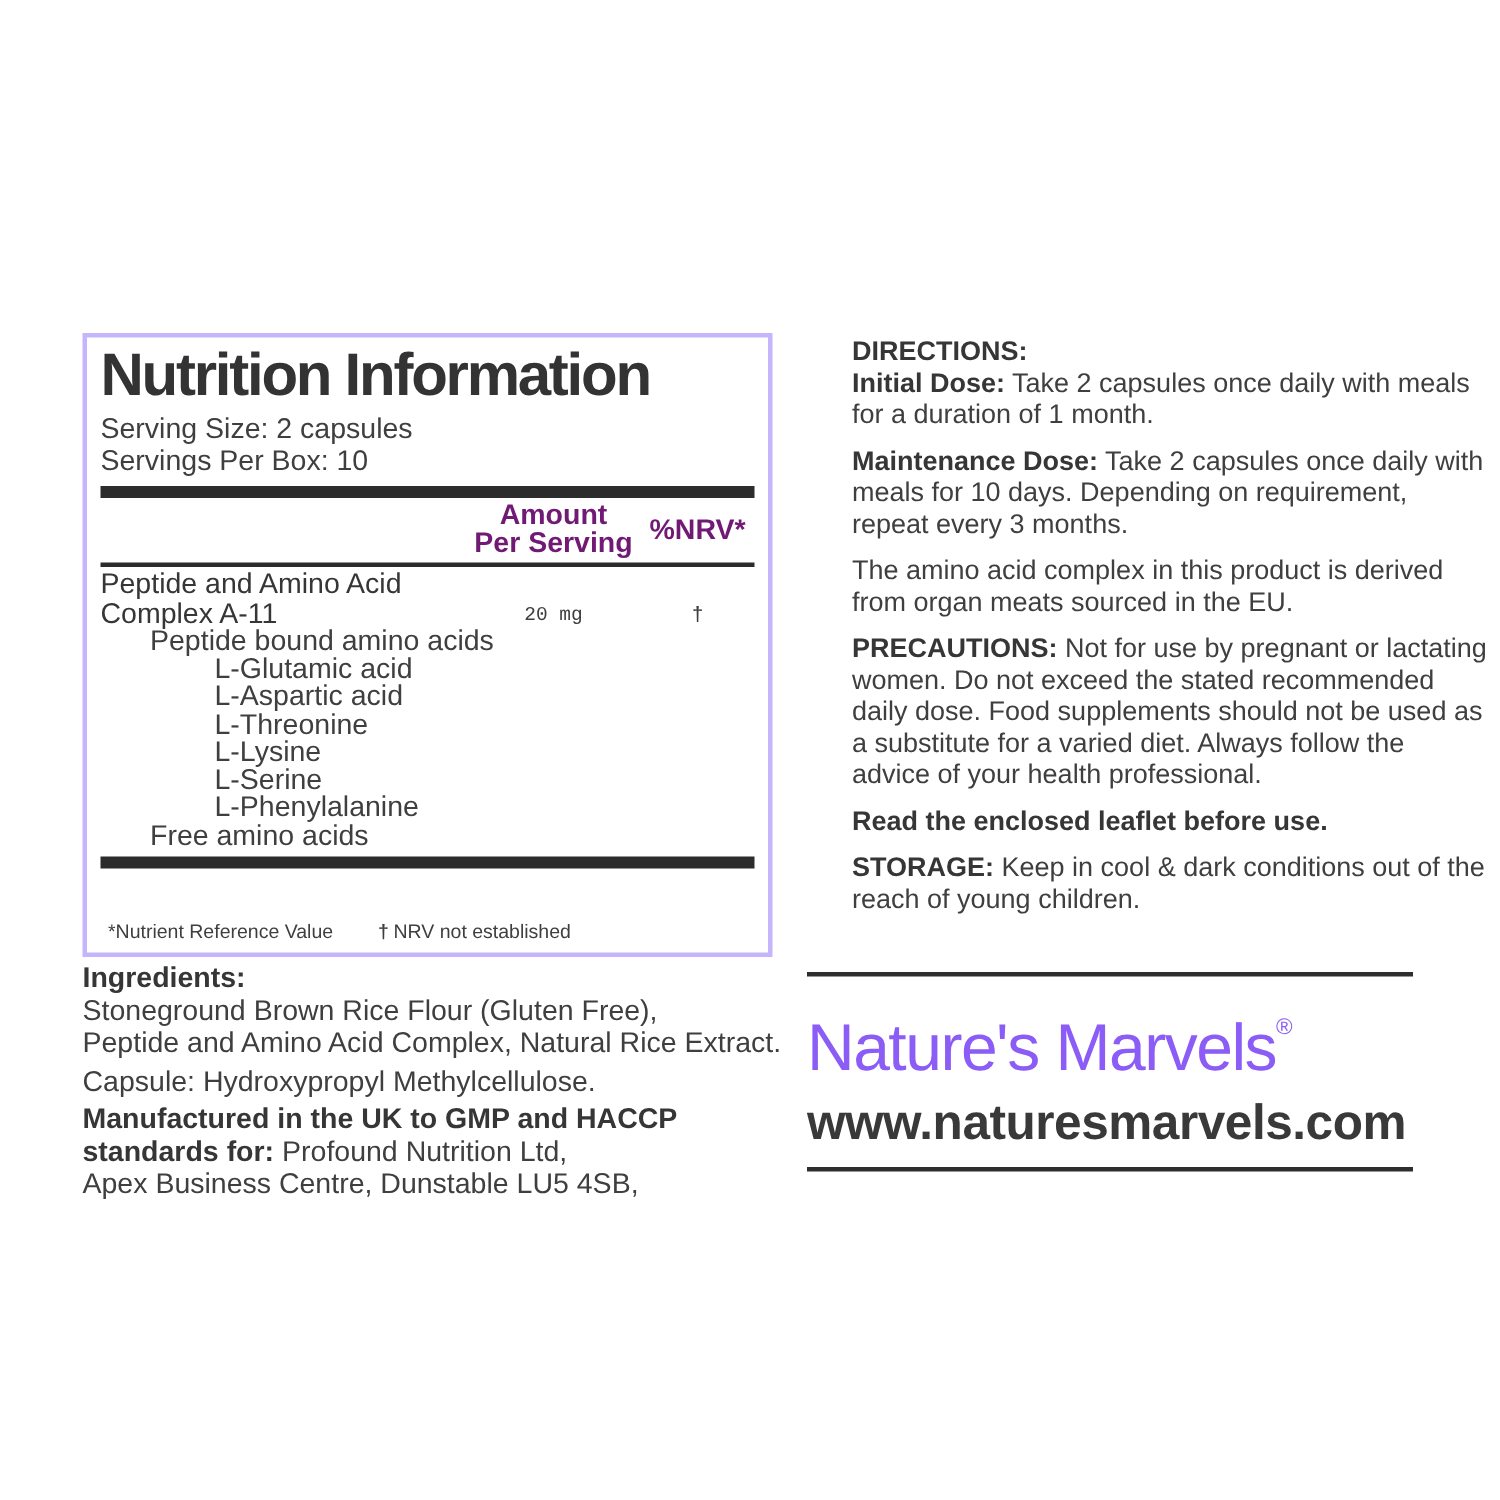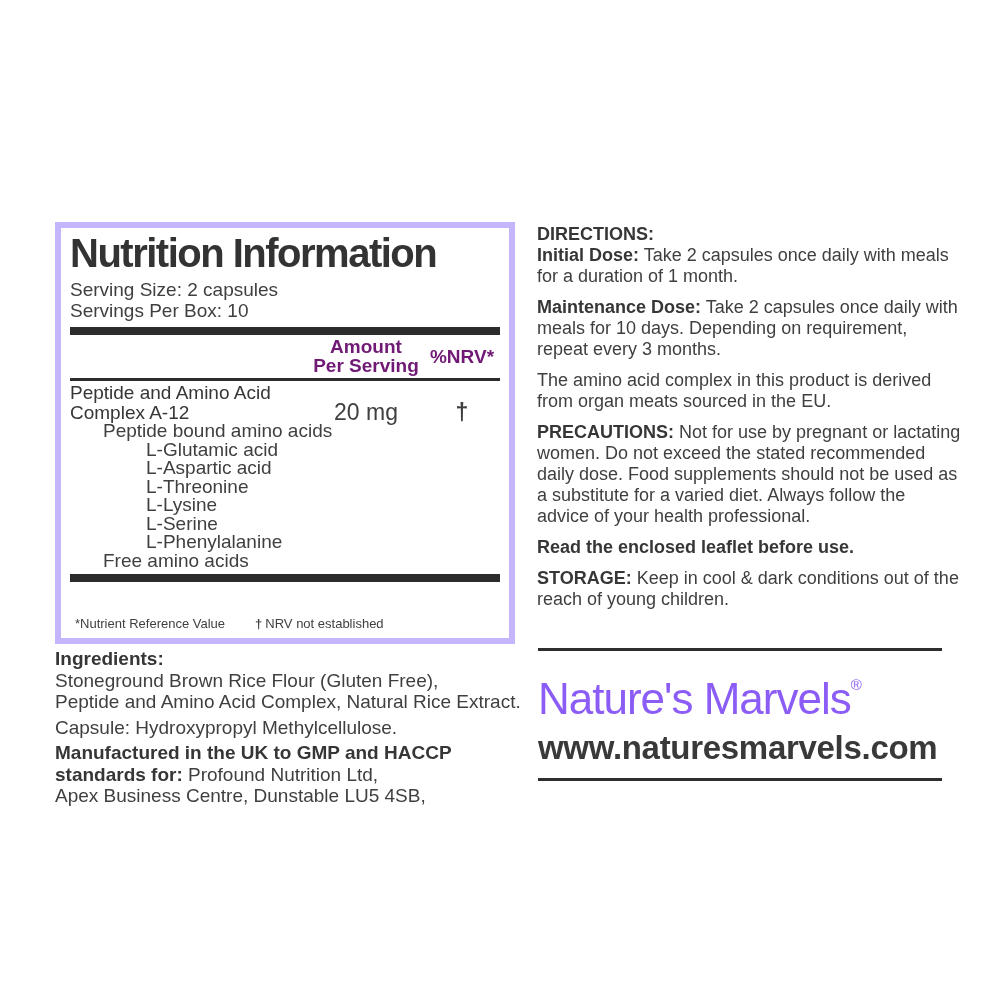--- a/index.html
+++ b/index.html
@@ -1,57 +1,57 @@
 <!DOCTYPE html>
 <html><head>
 <meta charset="utf-8">
 <style>
   html,body{margin:0;padding:0;background:#ffffff;}
   body{font-family:"Liberation Sans", sans-serif;color:#3f3f3f;}
   .page{position:relative;width:1000px;height:1000px;background:#ffffff;overflow:hidden;}
 
   
   .left-col{position:absolute;left:55px;top:222px;width:460px;}
-  .nbox{border:6px solid #c4b5fd;box-sizing:border-box;width:460px;
+  .nbox{border:3px solid #c4b5fd;box-sizing:border-box;width:460px;
         padding:3px 9px 4px 9px;background:#fff;}
   .nbox-title{font-size:40px;font-weight:bold;line-height:40px;letter-spacing:-1.5px;
         color:#333333;margin:2px 0 6px 0;white-space:nowrap;}
   .serving{font-size:19px;line-height:21px;white-space:nowrap;}
   .bar{height:8px;background:#2c2c2c;}
   .bar.top{margin:6px 0 2px 0;}
   .bar.bottom{margin:4px 0 3px 0;}
   .rule{height:3px;background:#2c2c2c;margin:3px 0 2px 0;}
 
   .hdr-row{display:flex;align-items:center;}
   .hdr-spacer{flex:1;}
   .col-amount{width:116px;text-align:center;}
   .col-nrv{width:76px;text-align:center;}
   .hdr-bold{font-weight:bold;font-size:19px;line-height:19px;color:#701a75;}
 
   .nutri-row{display:flex;align-items:flex-end;}
   .nutri-name{flex:1;font-weight:normal;font-size:19px;line-height:19.5px;color:#363636;}
-  .val{font-size:23px;line-height:19.5px;}
+  .val{font-size:13px;line-height:19.5px;font-family:Liberation Mono, monospace;}
   .dagger{font-weight:bold;}
 
   .sub{font-size:19px;line-height:18.5px;white-space:nowrap;}
   .ind1{padding-left:33px;}
   .ind2{padding-left:76px;}
 
   .footnote{display:flex;font-size:13px;line-height:20px;padding-left:5px;white-space:nowrap;margin-top:32px;}
   .fn-right{margin-left:30px;}
   .fn-dagger{font-weight:bold;margin-right:3px;}
 
   .ingredients{margin-top:4px;font-size:19px;line-height:21.5px;}
   .nw{white-space:nowrap;}
   .b{font-weight:bold;color:#363636;}
   .capsule-line{margin-top:4px;}
   .mfg1{margin-top:4px;}
 
   
-  .right-text{position:absolute;left:537px;top:224px;width:424px;
+  .right-text{position:absolute;left:568px;top:224px;width:424px;
         font-size:18px;line-height:21px;}
   .para{margin:0 0 10px 0;}
   .para.tight{margin-bottom:0;}
 
   .brand{position:absolute;left:538px;top:648px;width:404px;}
   .brand-rule{height:3px;background:#2e2e2e;}
   .brand-rule.bottom{margin-top:12px;}
   .brand-name{font-size:44px;font-weight:normal;color:#8b5cf6;letter-spacing:-1px;
         line-height:52px;margin-top:8px;white-space:nowrap;}
   .brand-reg{font-size:15px;vertical-align:24px;letter-spacing:0;}
@@ -79,21 +79,21 @@
           <div>Per Serving</div>
         </div>
         <div class="col-nrv hdr-bold">%NRV*</div>
       </div>
 
       <div class="rule"></div>
 
       <div class="nutri-row">
         <div class="nutri-name">
           <div>Peptide and Amino Acid</div>
-          <div>Complex A-12</div>
+          <div>Complex A-11</div>
         </div>
         <div class="col-amount val">20 mg</div>
         <div class="col-nrv val dagger">†</div>
       </div>
 
       <div class="sub ind1">Peptide bound amino acids</div>
       <div class="sub ind2">L-Glutamic acid</div>
       <div class="sub ind2">L-Aspartic acid</div>
       <div class="sub ind2">L-Threonine</div>
       <div class="sub ind2">L-Lysine</div>

